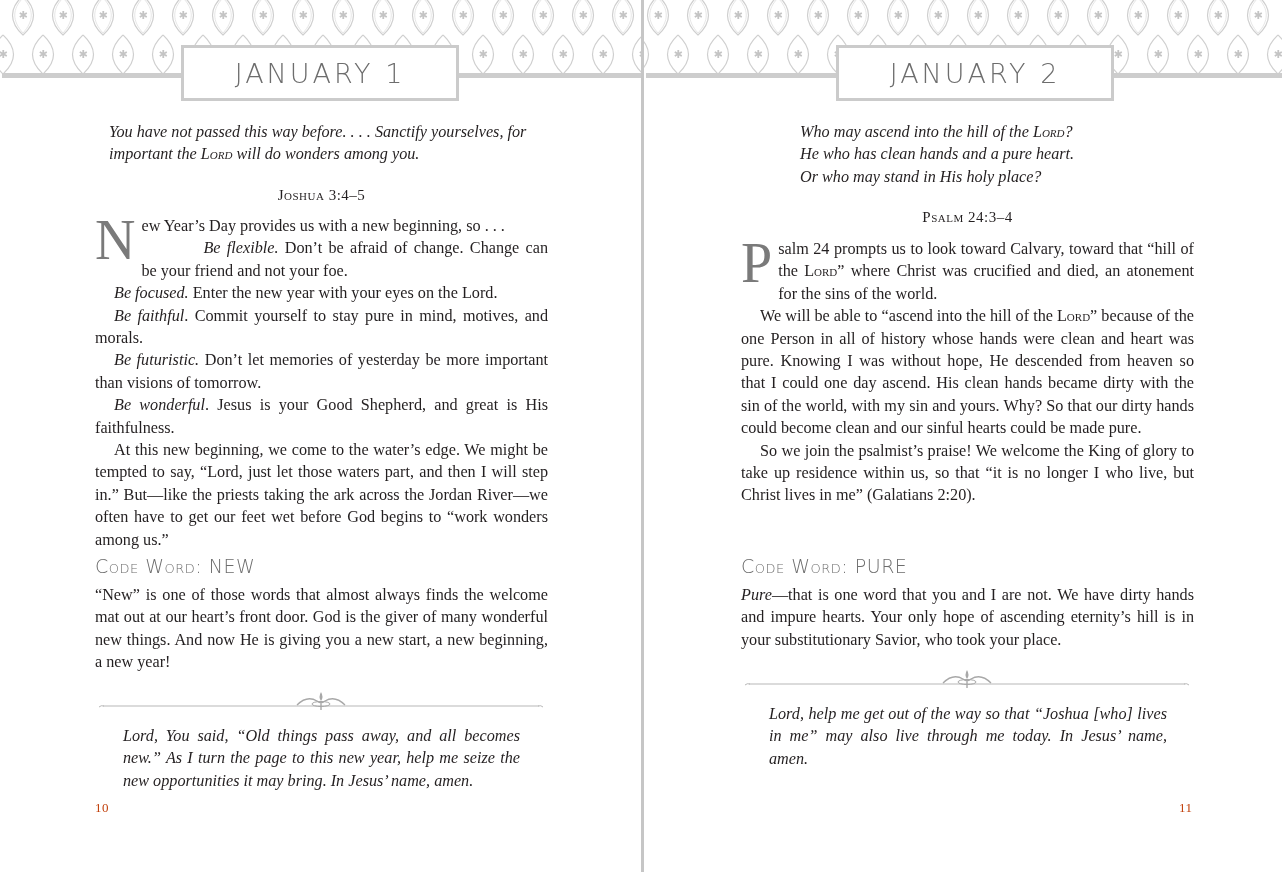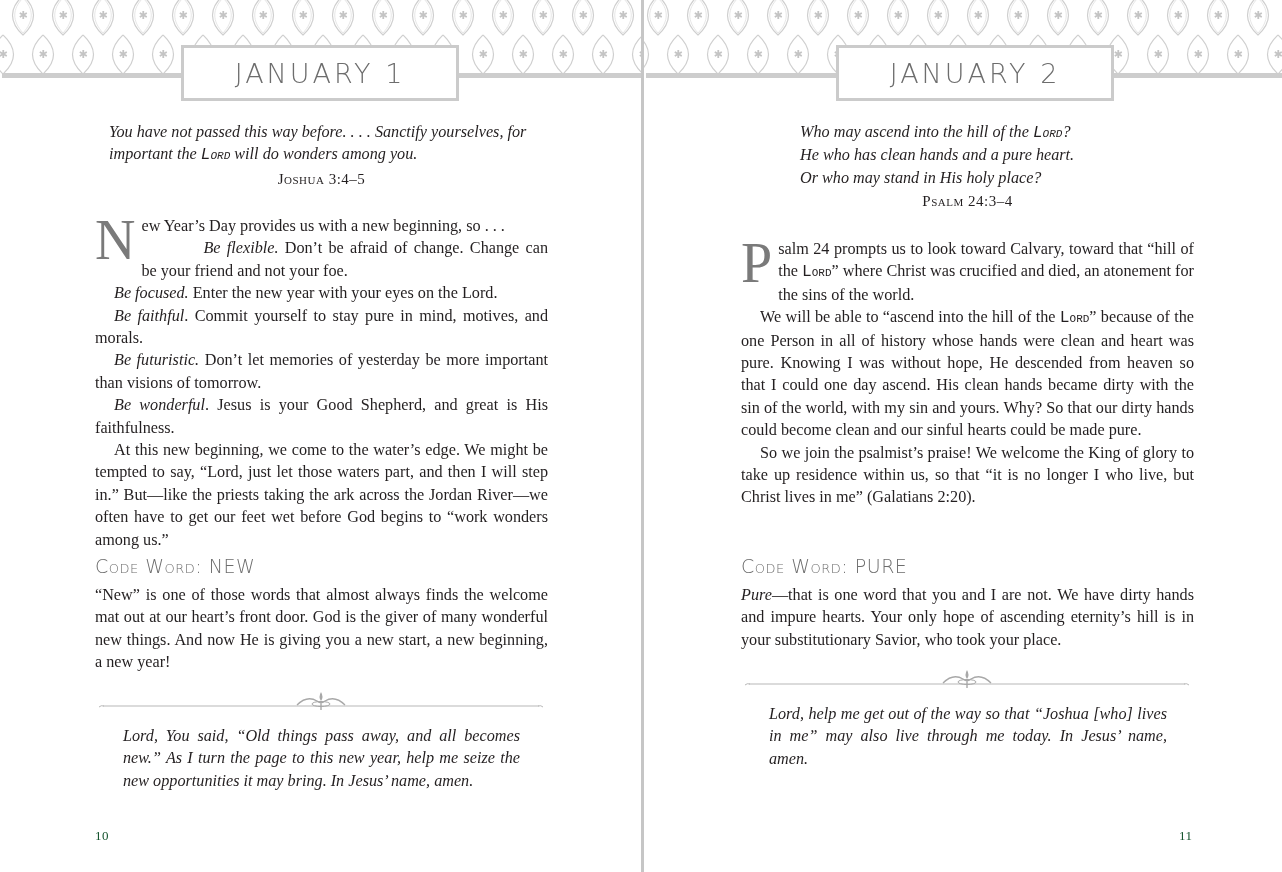--- a/index.html
+++ b/index.html
@@ -24,42 +24,42 @@
       font-size: 27px; letter-spacing: 3px; color: #6d6d6d;
     }
     .page-left .title-box { left: 181px; width: 278px; }
     .page-right .title-box { left: 192px; width: 278px; }
 
     .content { position: absolute; font-size: 16.2px; line-height: 22.4px; }
     .page-left .content { left: 95px; width: 453px; }
     .page-right .content { left: 97px; width: 453px; }
 
     .epigraph { font-style: italic; font-size: 16.2px; line-height: 22.4px; }
-    .sc { font-variant: small-caps; font-family: Liberation Mono, monospace; }
-    .ref { text-align: center; font-variant: small-caps; font-size: 15px; letter-spacing: 0.5px; line-height: 22px; margin-top: 1px; }
+    .sc { font-variant: small-caps; }
+    .ref { text-align: center; font-variant: small-caps; font-size: 15px; letter-spacing: 0.5px; line-height: 22px; margin-top: 18px; }
 
     .body-text { text-align: justify; }
     .body-text p { text-indent: 19px; }
     .body-text p.first { text-indent: 0; }
     .dropcap {
       float: left; font-size: 56px; line-height: 42px; color: #7a7a7a;
       margin: 4px 6px 0 0; font-family: "Liberation Serif", serif;
     }
     .body-text p.after-cap { text-indent: 62px; }
     em { font-style: italic; }
 
     .code-word {
       text-align: left; font-family: "DejaVu Sans", sans-serif; font-weight: 200;
       font-size: 19px; color: #6d6d6d; letter-spacing: 0.5px; line-height: 28px;
     }
     .code-word .cw-label { font-variant: small-caps; }
 
     .ornament { position: absolute; height: 24px; }
     .prayer { position: absolute; font-style: italic; text-align: justify; font-size: 16.2px; line-height: 22.4px; }
-    .folio { position: absolute; top: 828px; font-size: 13px; color: #14532d; letter-spacing: 0.5px; }
+    .folio { position: absolute; top: 800px; font-size: 13px; color: #c2410c; letter-spacing: 0.5px; }
   </style>
 </head>
 <body>
 
 <div class="spread">
 
   <div class="page page-left">
     <div class="pattern">
       <svg width="641" height="78">
         <defs>

